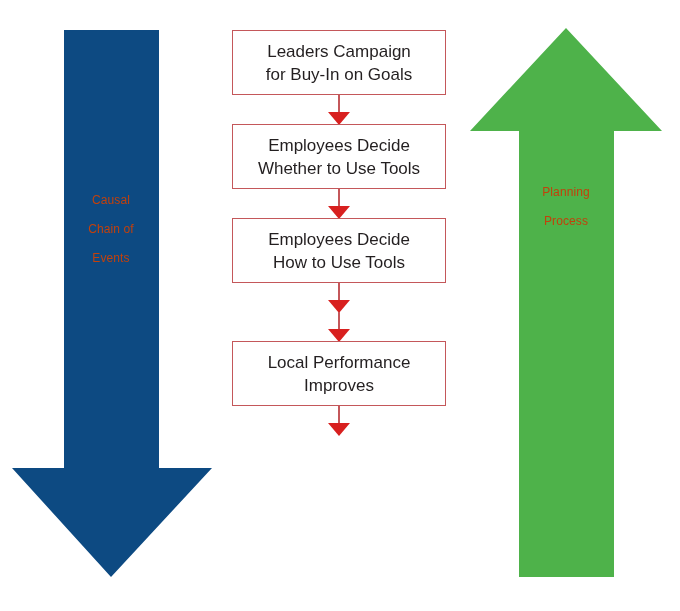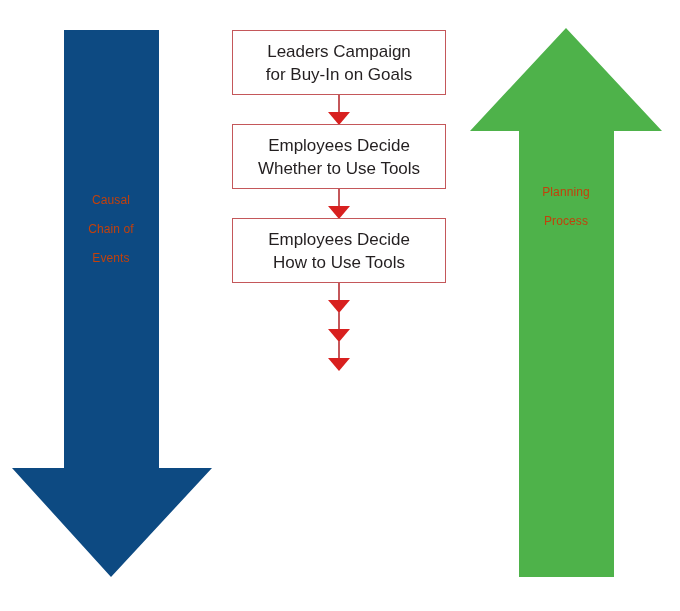--- a/index.html
+++ b/index.html
@@ -146,20 +146,24 @@
     <div class="flow-connector">
       <div class="stem"></div>
       <div class="head"></div>
     </div>
 
     <div class="flow-connector">
       <div class="stem"></div>
       <div class="head"></div>
     </div>
 
+    <div class="flow-node">
+      <div class="flow-box">Local Performance
+Improves</div>
+    </div>
     <div class="flow-connector">
       <div class="stem"></div>
       <div class="head"></div>
     </div>
 
 
   </div>
 </div>
 
 </body></html>

